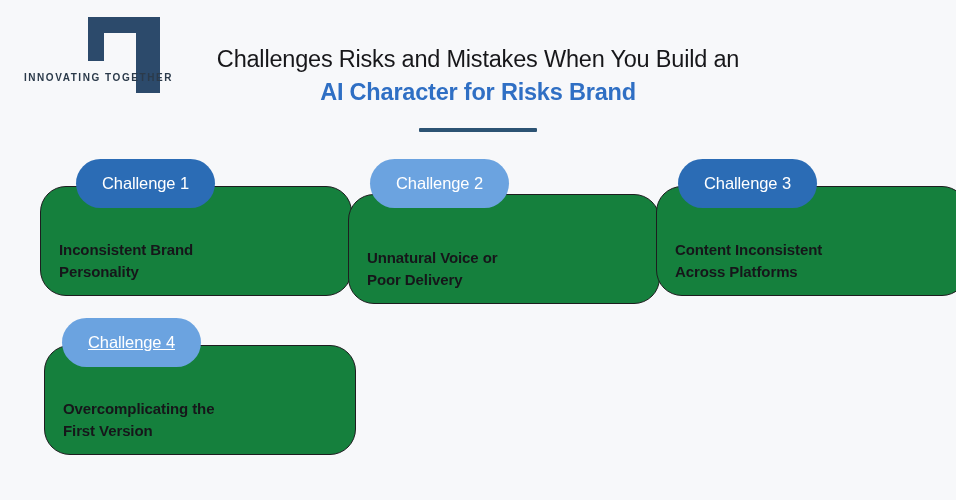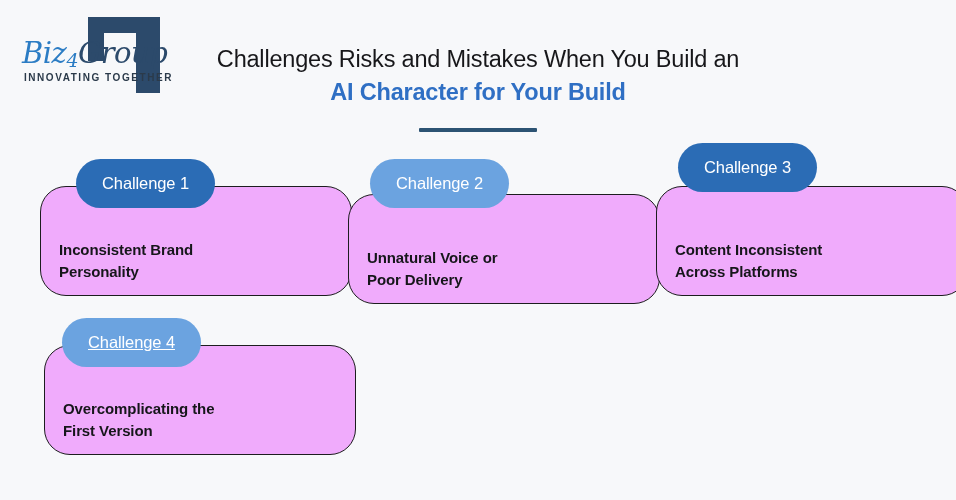--- a/index.html
+++ b/index.html
@@ -91,21 +91,21 @@
     border-radius: 1px;
   }
 
   
   .card {
     position: absolute;
     width: 312px;
     height: 110px;
     border: 1.6px solid #1d1d1f;
     border-radius: 26px;
-    background: #f0abfc;
+    background: #15803d;
     box-sizing: border-box;
   }
   .card-text {
     position: absolute;
     left: 18px;
     top: 52px;
     width: 235px;
     font-size: 15px;
     font-weight: 600;
     color: #16161a;
@@ -131,45 +131,44 @@
   .badge-dark  { background: #2b6cb5; }
   .badge-light { background: #6ba3e0; }
 </style>
 </head>
 <body>
 
 <div class="logo">
   <svg class="logo-frame" viewBox="0 0 72 76">
     <path d="M0 0 H72 V76 H48 V16 H16 V44 H0 Z" fill="#2c4a6b"></path>
   </svg>
-  <div class="logo-wordmark"><span class="logo-biz">Biz</span><span class="logo-four">4</span><span class="logo-group">Group</span></div>
   <div class="logo-tagline">INNOVATING TOGETHER</div>
 </div>
 
 <div class="heading">
   <div class="heading-line1">Challenges Risks and Mistakes When You Build an</div>
-  <div class="heading-line2">AI Character for Your Build</div>
+  <div class="heading-line2">AI Character for Risks Brand</div>
   <div class="heading-rule"></div>
 </div>
 
 <div class="card" style="left:40px; top:186px;">
   <div class="card-text">Inconsistent Brand
 Personality</div>
 </div>
 <div class="badge badge-dark" style="left:76px; top:159px;text-align:right;">Challenge 1</div>
 
 <div class="card" style="left:348px; top:194px;">
   <div class="card-text">Unnatural Voice or
 Poor Delivery</div>
 </div>
 <div class="badge badge-light" style="left:370px; top:159px;">Challenge 2</div>
 
 <div class="card" style="left:656px; top:186px;">
   <div class="card-text">Content Inconsistent
 Across Platforms</div>
 </div>
-<div class="badge badge-dark" style="left:678px; top:143px;text-align:center;">Challenge 3</div>
+<div class="badge badge-dark" style="left:678px; top:159px;text-align:center;">Challenge 3</div>
 
 <div class="card" style="left:44px; top:345px;">
   <div class="card-text">Overcomplicating the
 First Version</div>
 </div>
 <div class="badge badge-light" style="left:62px; top:318px;text-decoration:underline;">Challenge 4</div>
 
 </body></html>

